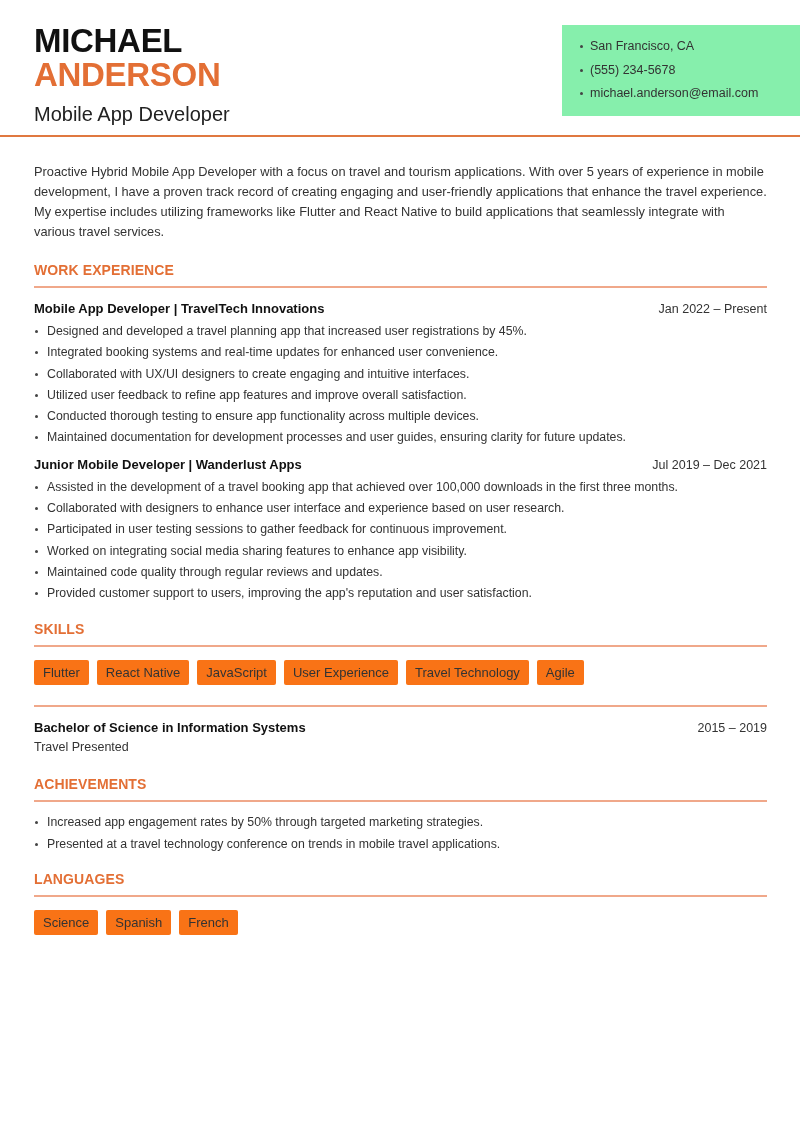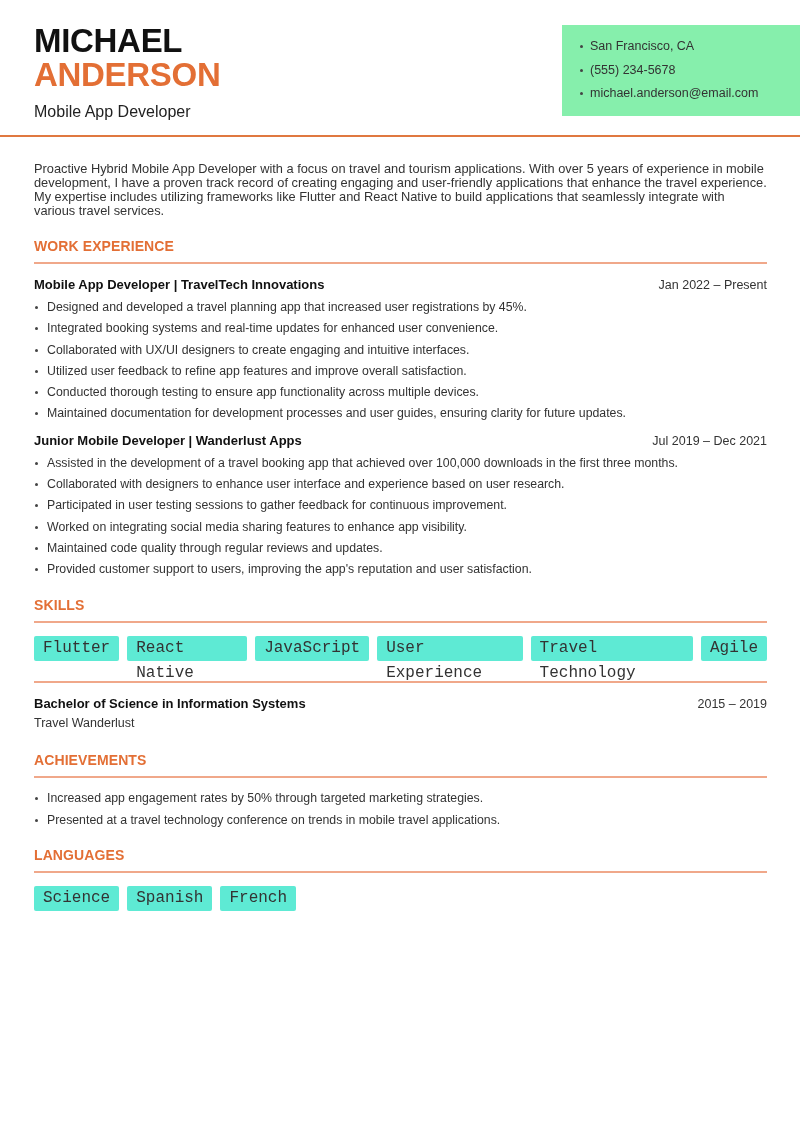--- a/index.html
+++ b/index.html
@@ -19,39 +19,39 @@
     .name-block { position: absolute; left: 34px; top: 24px; }
     .first-name {
       font-size: 33px; font-weight: 700; color: #111111;
       line-height: 34px; letter-spacing: -0.3px;
     }
     .last-name {
       font-size: 33px; font-weight: 700; color: #e36f35;
       line-height: 34px; letter-spacing: -0.3px;
     }
     .job-title {
-      font-size: 16px; color: #222222; margin-top: 11px;
+      font-size: 20px; color: #222222; margin-top: 11px;
     }
     .contact-box {
       position: absolute; left: 562px; top: 25px;
       width: 238px; height: 91px;
       background: #86efac;
       padding: 13px 0 0 18px;
     }
     .contact-item {
       font-size: 12.5px; color: #333333; height: 23.5px; line-height: 17px;
       display: flex; align-items: flex-start;
     }
     .bullet {
       display: inline-block; width: 3px; height: 3px; background: #444;
       border-radius: 50%; margin-right: 7px; margin-top: 7px; flex-shrink: 0;
     }
     .main { position: absolute; left: 34px; top: 162px; width: 733px; }
     .summary {
-      font-size: 12.8px; line-height: 14px; color: #333333;
+      font-size: 12.8px; line-height: 20px; color: #333333;
     }
     .section { margin-top: 20px; }
     .section-title {
       font-size: 14px; font-weight: 700; color: #e36f35;
       letter-spacing: 0.1px; height: 24px;
     }
     .section-rule { height: 2px; background: #f0a88a; margin-top: 0px; margin-bottom: 13px; }
     .job-head {
       display: flex; justify-content: space-between; align-items: baseline;
       height: 22px;
@@ -60,22 +60,22 @@
     .job-date { font-size: 12.5px; color: #333333; }
     .bullets { list-style: none; }
     .bullets li {
       font-size: 12.3px; color: #333333; height: 21.3px; line-height: 17px;
       display: flex; align-items: flex-start;
     }
     .bullets li .bullet { margin-left: 1px; margin-right: 9px; }
     .job + .job { margin-top: 6px; }
     .tags { display: flex; gap: 8px; }
     .tag {
-      background: #5eead4; font-size: 16px; color: #333333;
-      padding: 0 9px; height: 25px; line-height: 25px; border-radius: 2px; font-family: Liberation Mono, monospace;
+      background: #f97316; font-size: 13px; color: #333333;
+      padding: 0 9px; height: 25px; line-height: 25px; border-radius: 2px;
     }
     .edu-head {
       display: flex; justify-content: space-between; align-items: baseline; height: 20px;
     }
     .edu-degree { font-size: 13px; font-weight: 700; color: #111111; }
     .edu-date { font-size: 12.5px; color: #333333; }
     .edu-school { font-size: 12.5px; color: #333333; margin-top: 0px; }
   </style>
 </head>
 <body>
@@ -188,21 +188,21 @@
       <span class="tag">Agile</span>
     </div>
   </div>
 
   <div class="section" style="margin-top:20px;">
     <div class="section-rule"></div>
     <div class="edu-head">
       <span class="edu-degree">Bachelor of Science in Information Systems</span>
       <span class="edu-date">2015 – 2019</span>
     </div>
-    <div class="edu-school">Travel Wanderlust</div>
+    <div class="edu-school">Travel Presented</div>
   </div>
 
   <div class="section" style="margin-top:22px;">
     <div class="section-title">ACHIEVEMENTS</div>
     <div class="section-rule"></div>
     <ul class="bullets" style="margin-top:-1px;">
       <li style="height:22px;">
           <span class="bullet"></span>
           <span>Increased app engagement rates by 50% through targeted marketing strategies.</span>
         </li>

